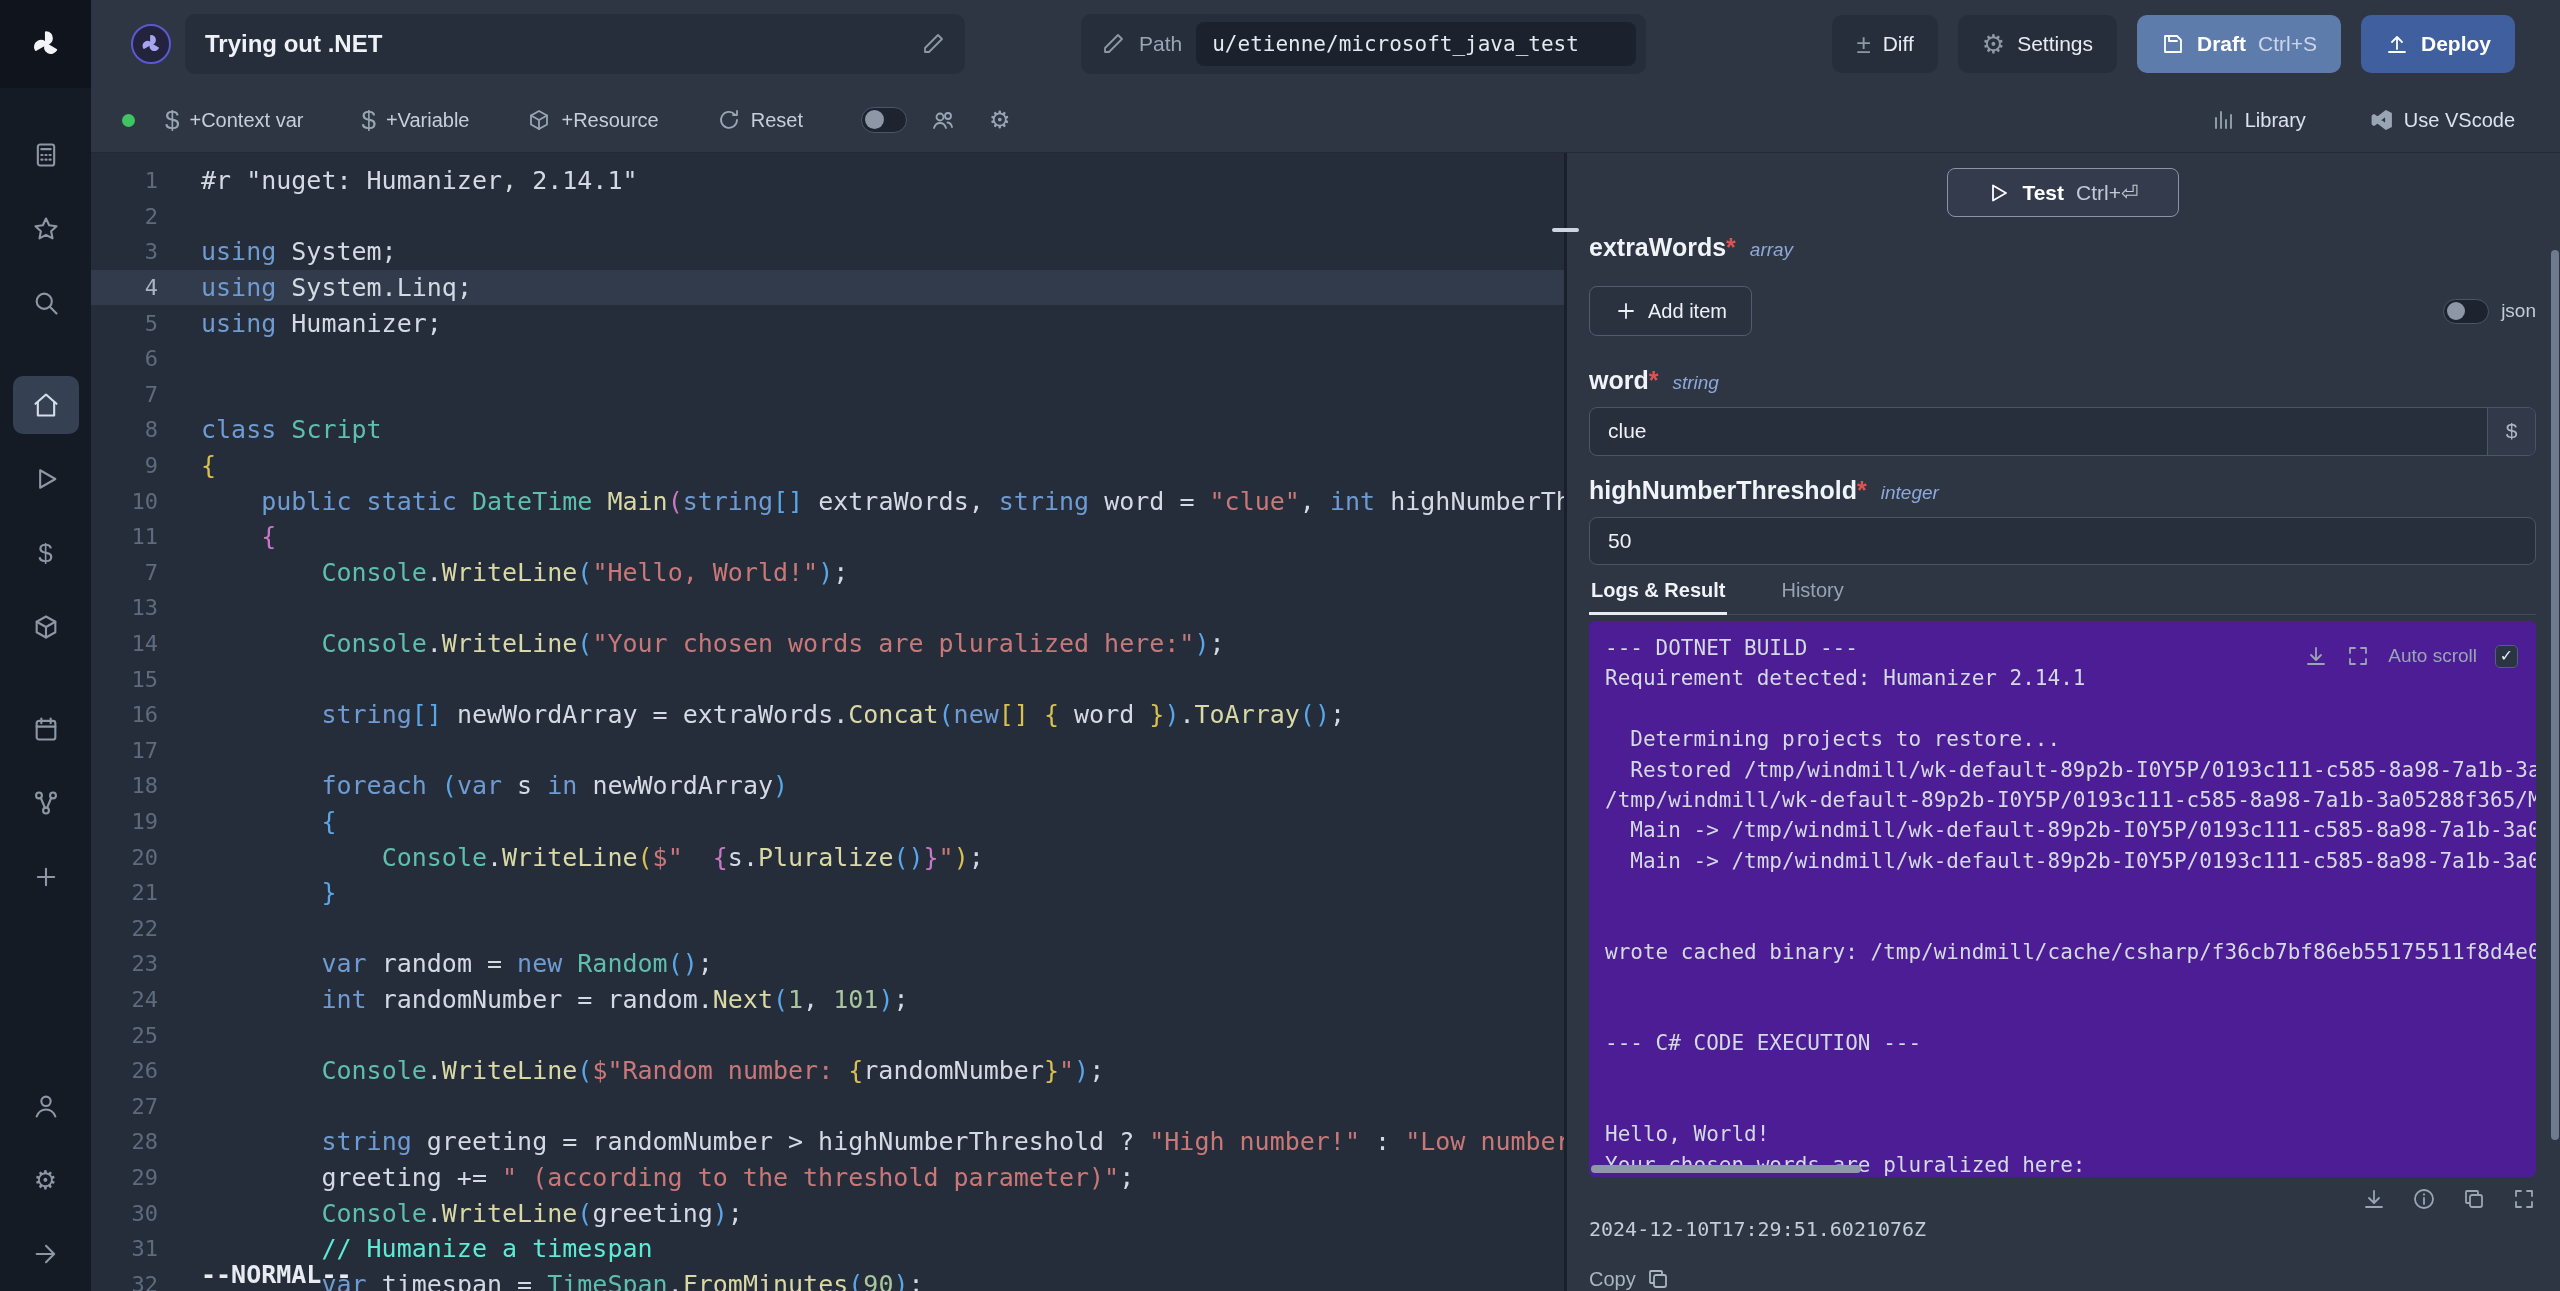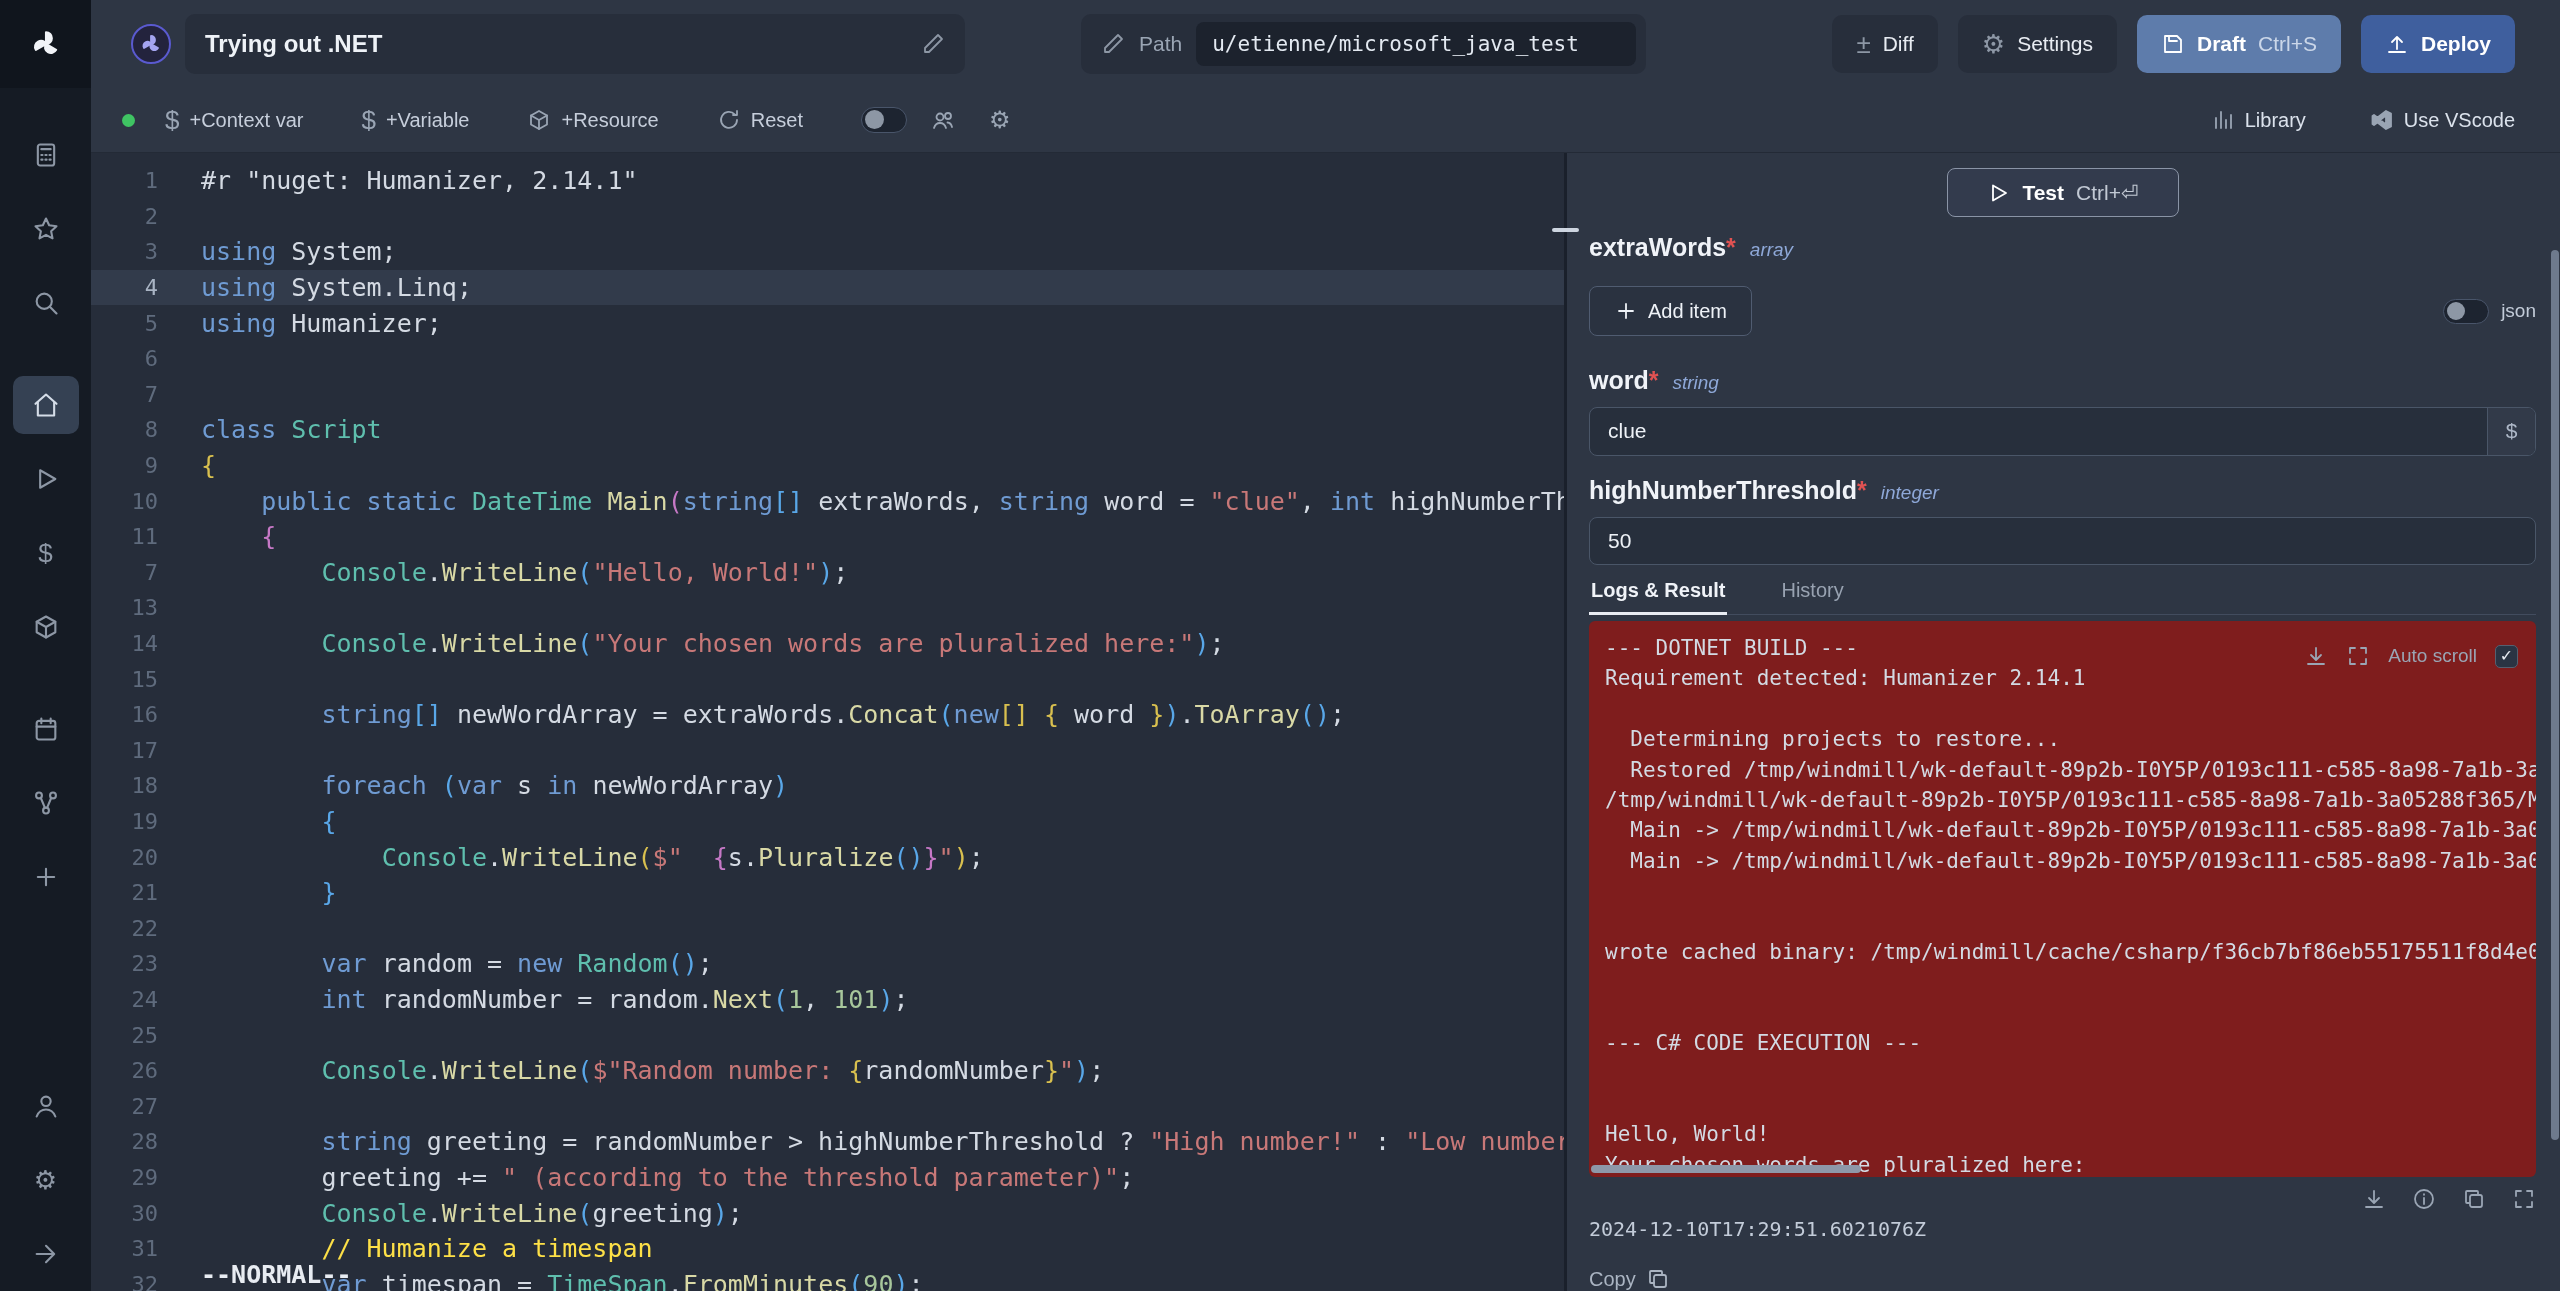--- a/index.html
+++ b/index.html
@@ -67,21 +67,21 @@
 
   .editor { width:1473px; background:#262d3a; position:relative; overflow:hidden;
             flex-shrink:0; padding-top:10px; }
   .code-line { display:flex; height:35.6px; align-items:center;
                font-family:"DejaVu Sans Mono", monospace; font-size:25px; }
   .code-line .ln { width:67px; text-align:right; color:#5f6b7d; font-size:22px; flex-shrink:0; }
   .code-line .toks { padding-left:43px; white-space:pre; }
   .code-line.active { background:#323b4b; }
   .code-line.active .ln { color:#a9b4c4; }
   .tk-kw { color:#6f9bd3; } .tk-typ { color:#5fbfae; } .tk-fn { color:#d9d9a6; }
-  .tk-str { color:#c87878; } .tk-num { color:#a8c79c; } .tk-cm { color:#fde047; }
+  .tk-str { color:#c87878; } .tk-num { color:#a8c79c; } .tk-cm { color:#5eead4; }
   .tk-pl { color:#d4dae3; } .tk-b1 { color:#d9c04f; } .tk-b2 { color:#c678c6; }
   .tk-b3 { color:#59a7e8; }
   .vim { position:absolute; left:110px; bottom:2px; font-family:"DejaVu Sans Mono", monospace;
          font-size:25px; font-weight:bold; color:#e8ecf2; }
 
   .divider { width:3px; background:#1a202b; position:relative; flex-shrink:0; }
   .drag { position:absolute; top:75px; left:-12px; width:27px; height:4px;
           background:#cdd5e0; border-radius:2px; }
 
   
@@ -107,21 +107,21 @@
                        border-radius:50%; background:#8d97a5; }
   .input-wrap { margin-top:12px; height:52px; border:1px solid #4a5668; border-radius:8px;
                 background:#272f3c; display:flex; align-items:stretch; overflow:hidden; }
   .input-text { flex:1; padding:0 18px; font-size:21px; color:#eef2f7; background:transparent;
                 border:none; outline:none; font-family:"Liberation Sans", sans-serif; }
   .suffix { width:48px; border-left:1px solid #4a5668; background:#323a49; color:#aeb8c8;
             display:flex; align-items:center; justify-content:center; font-size:21px; }
   .tabs { display:flex; gap:52px; margin-top:14px; border-bottom:1px solid #424c5e; }
   .tab { padding:0 2px 10px 2px; font-size:20px; color:#98a2b1; }
   .tab.active { color:#f0f3f8; border-bottom:3px solid #e8ecf2; margin-bottom:-1px; font-weight:bold; }
-  .log { margin-top:6px; background:#7f1d1d; border-radius:6px; position:relative; height:556px;
+  .log { margin-top:6px; background:#4c1d95; border-radius:6px; position:relative; height:556px;
          padding:12px 16px; overflow:hidden; font-family:"DejaVu Sans Mono", monospace;
          font-size:21px; line-height:30.4px; color:#d3dae3; flex-shrink:0; }
   .log-line { white-space:pre; height:30.4px; }
   .log-controls { position:absolute; top:20px; right:18px; display:flex; align-items:center;
                   gap:18px; color:#9aa5b4; font-family:"Liberation Sans", sans-serif;
                   font-size:19px; }
   .checkbox { width:23px; height:23px; border-radius:5px; background:#2a3443;
               border:1px solid #556070; color:#e8ecf2; display:flex; align-items:center;
               justify-content:center; font-size:16px; }
   .hscroll { position:absolute; bottom:4px; left:2px; width:270px; height:8px;

